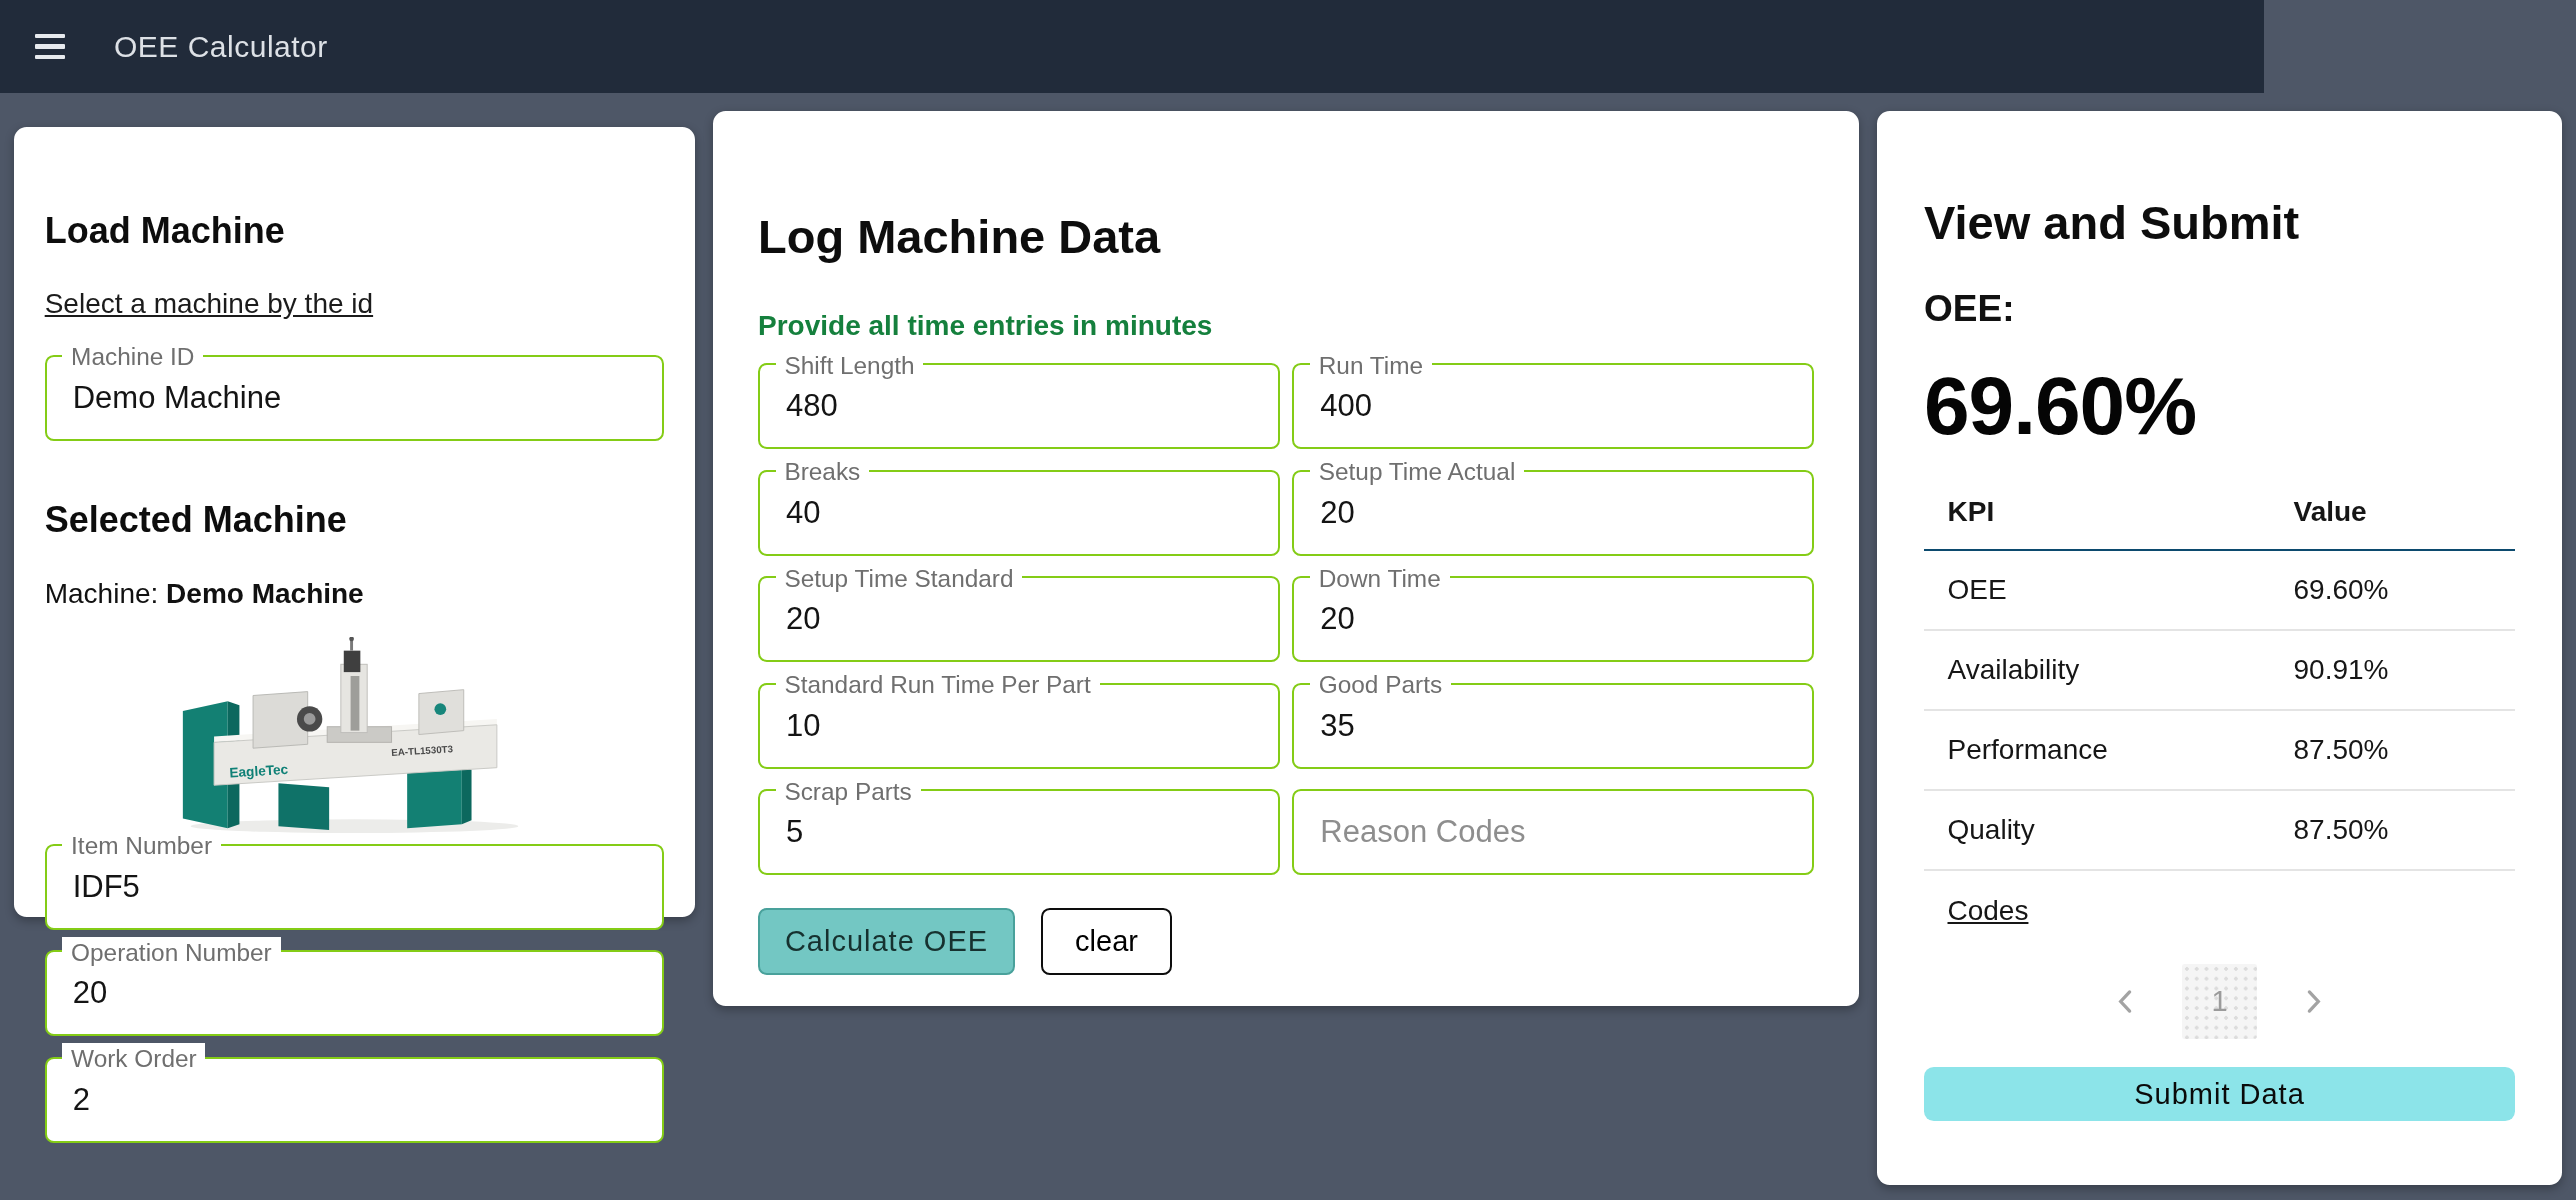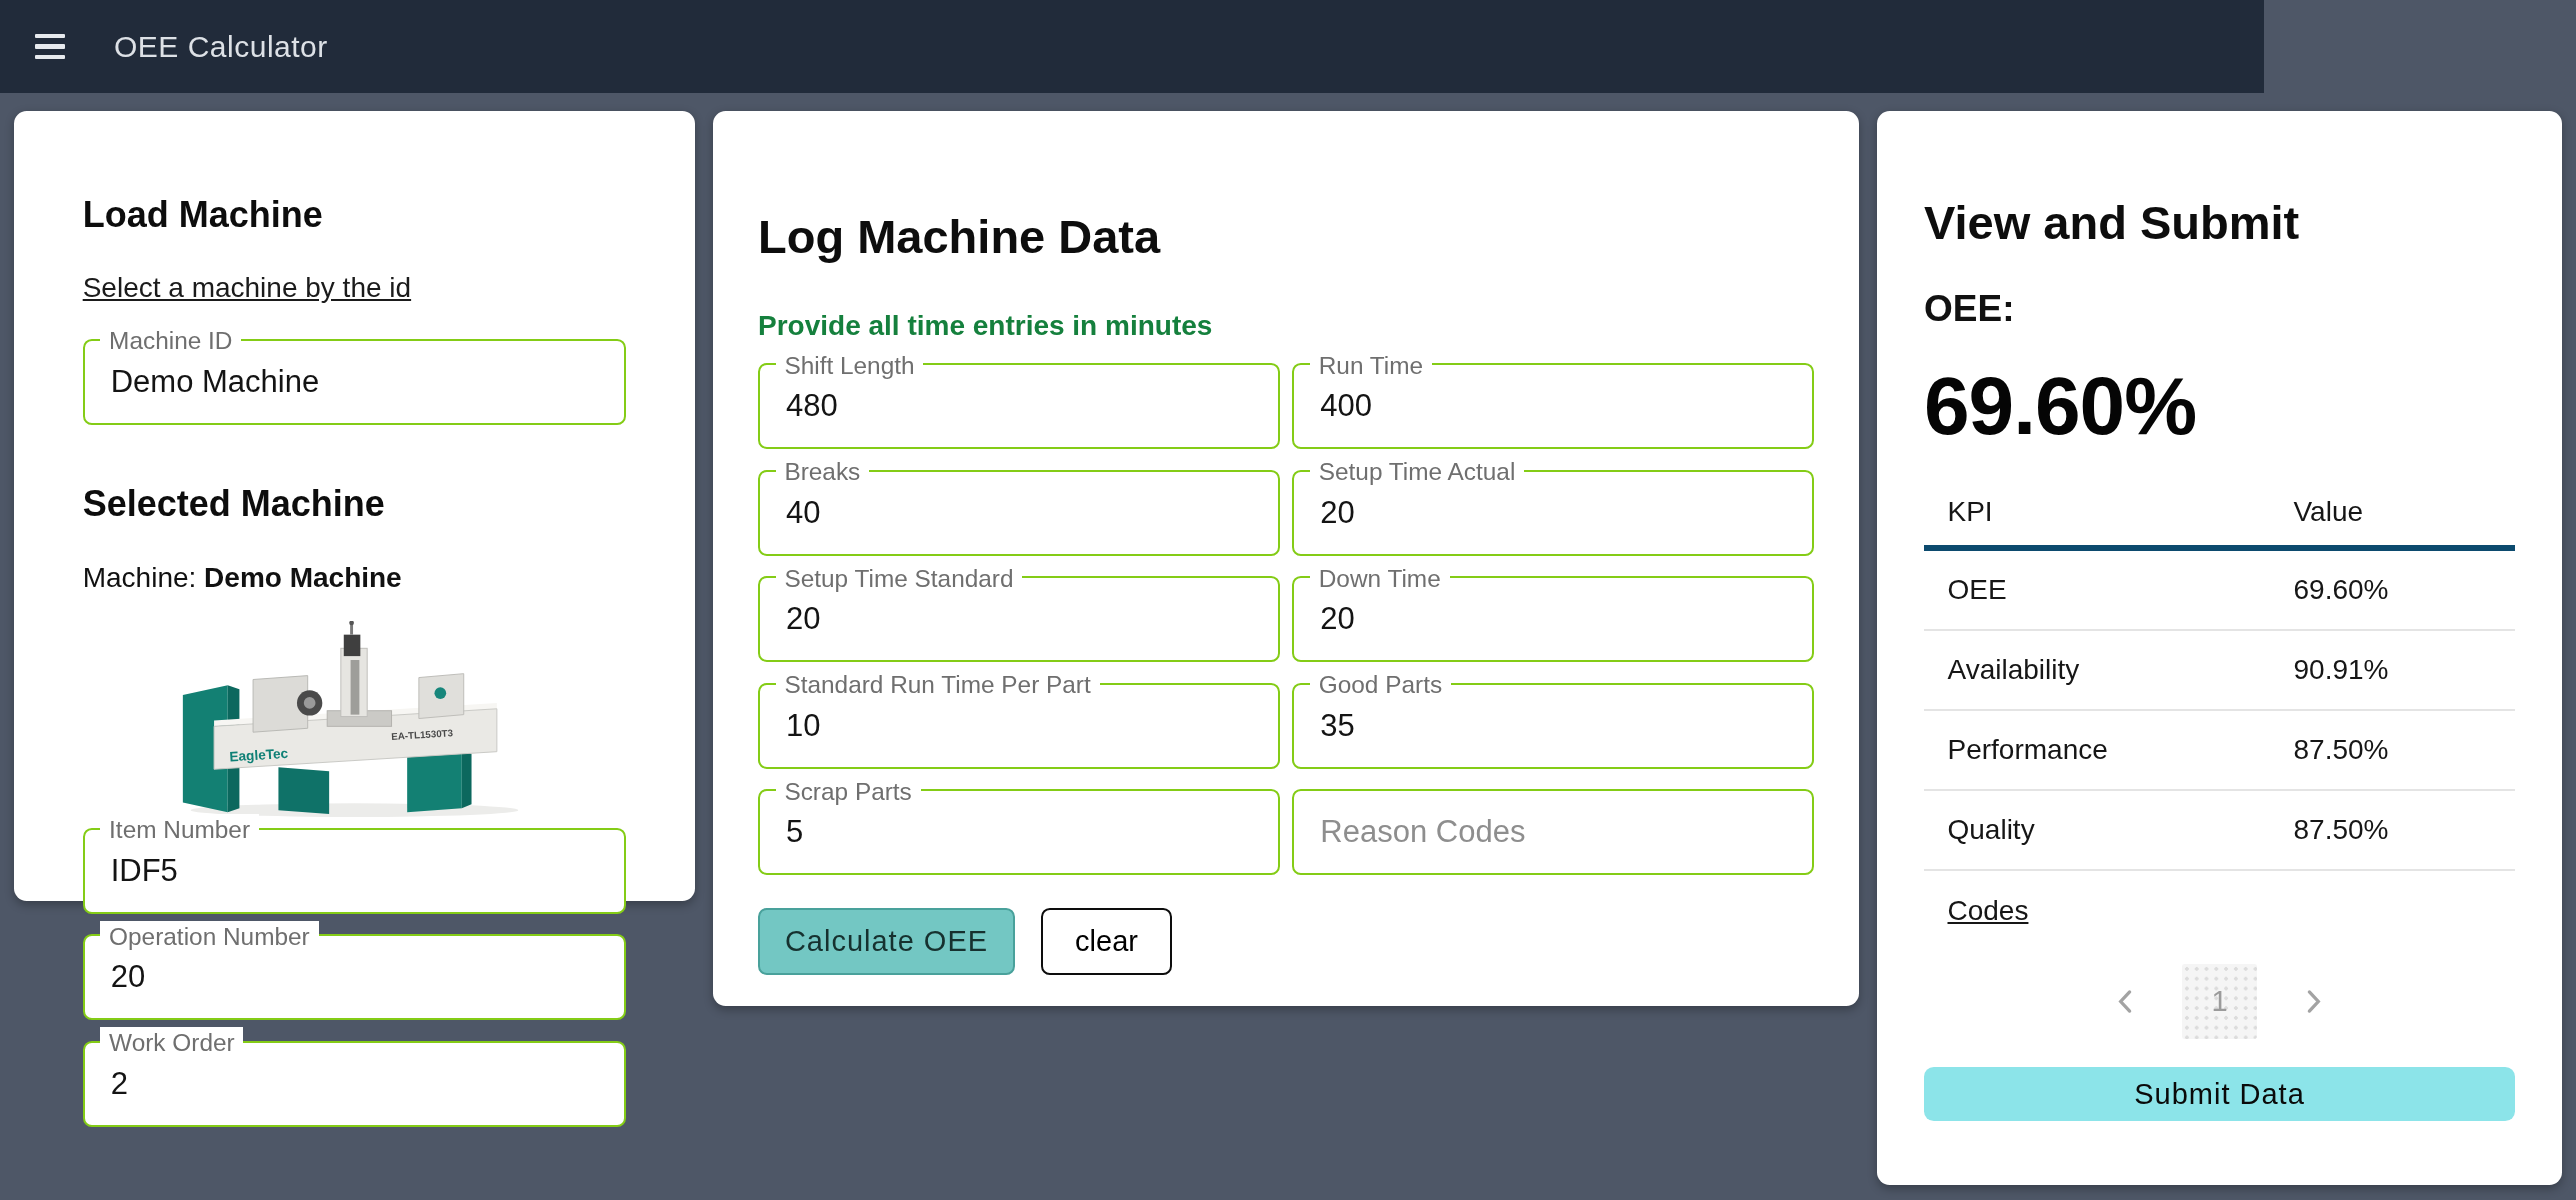--- a/index.html
+++ b/index.html
@@ -21,21 +21,21 @@
     display:flex; flex-direction:column; justify-content:space-between; cursor:pointer;
   }
   .menu-btn span { display:block; height:4.4px; background:#e7eaee; border-radius:1px; }
   .appbar-title { margin-left:49px; font-size:30px; color:#dde1e6; letter-spacing:0.5px; }
 
   
   .card {
     position:absolute; background:#fff; border-radius:12.7px;
     box-shadow:0 3.9px 9.8px rgba(0,0,0,.28);
   }
-  .card-left  { left:13.7px;   top:111px; width:681px;  height:790px; padding:0 69px; }
+  .card-left  { left:13.7px;   top:127px; width:681px;  height:790px; padding:0 31px; }
   .card-mid   { left:713px;  top:111px; width:1146px; height:895px;  padding:16px 45px; }
   .card-right { left:1877px; top:111px; width:685px;  height:1074px; padding:0 47px; }
 
   .h-lg { font-size:47px; font-weight:700; color:#0d0d0d; line-height:1.1; }
   .h-sm { font-size:36px; font-weight:700; color:#0d0d0d; line-height:1.1; }
   .pad-top { padding-top:84px; }
 
   .lead { margin-top:37px; font-size:28px; color:#1b1b1b;text-decoration:underline; }
   .note { margin-top:47px; font-size:28px; font-weight:700; color:#15803d; }
 
@@ -81,21 +81,21 @@
 
   
   .oee-label { margin-top:39px; font-size:37px; font-weight:700; }
   .oee-big { margin-top:29px; font-size:82px; font-weight:700; letter-spacing:-1px; color:#050505; }
   .ktable { margin-top:43px; }
   .trow {
     display:grid; grid-template-columns:346px 1fr; align-items:center;
     padding-left:23.5px; height:80px; border-bottom:2px solid #e4e4e4;
     font-size:28px; color:#161616;
   }
-  .trow.head { height:55px; align-items:flex-start; font-weight:400; border-bottom:6px solid #0c4a6e; }
+  .trow.head { height:55px; align-items:flex-start; font-weight:700; border-bottom:2px solid #0c4a6e; }
   .trow.last { border-bottom:none;text-decoration:underline; }
   .pager { margin-top:13.7px; display:flex; align-items:center; justify-content:center; gap:35px; }
   .page-nav { background:none; border:none; width:43px; height:43px; display:flex; align-items:center; justify-content:center; }
   .page-box {
     width:75px; height:75px; border-radius:2.9px;
     background-color:#f5f5f5;
     background-image:radial-gradient(#dcdcdc 1.6px, transparent 1.7px);
     background-size:9.8px 9.8px;
     color:#9b9b9b; font-size:29px;
     display:flex; align-items:center; justify-content:center;

